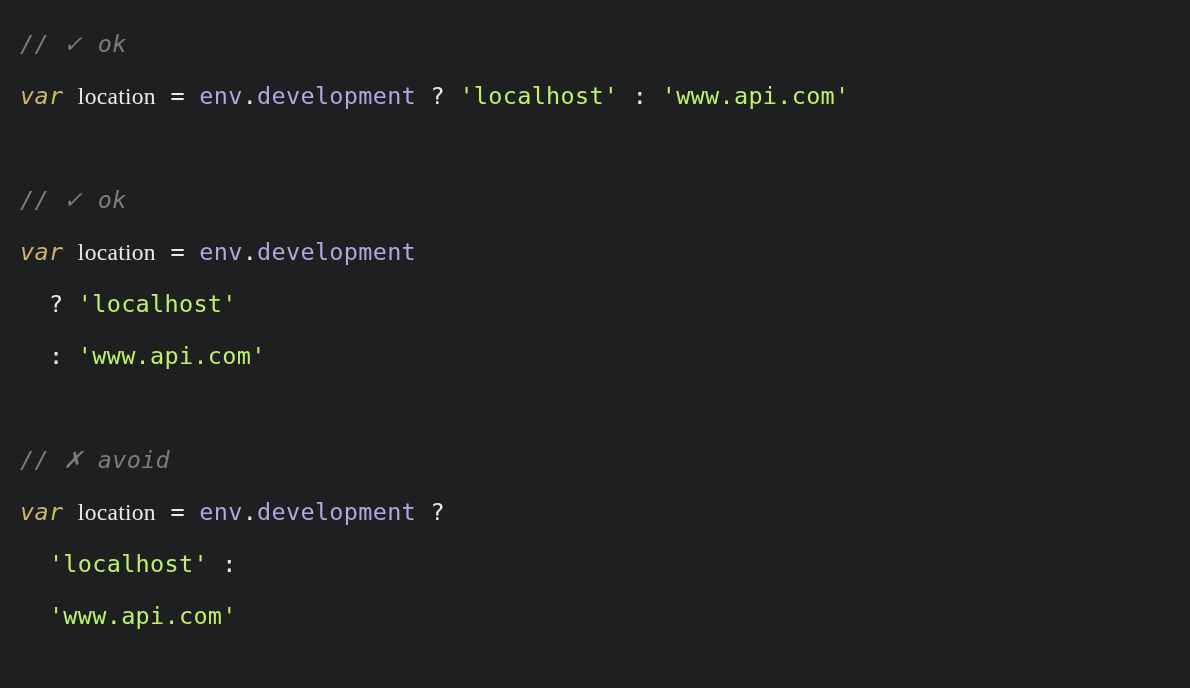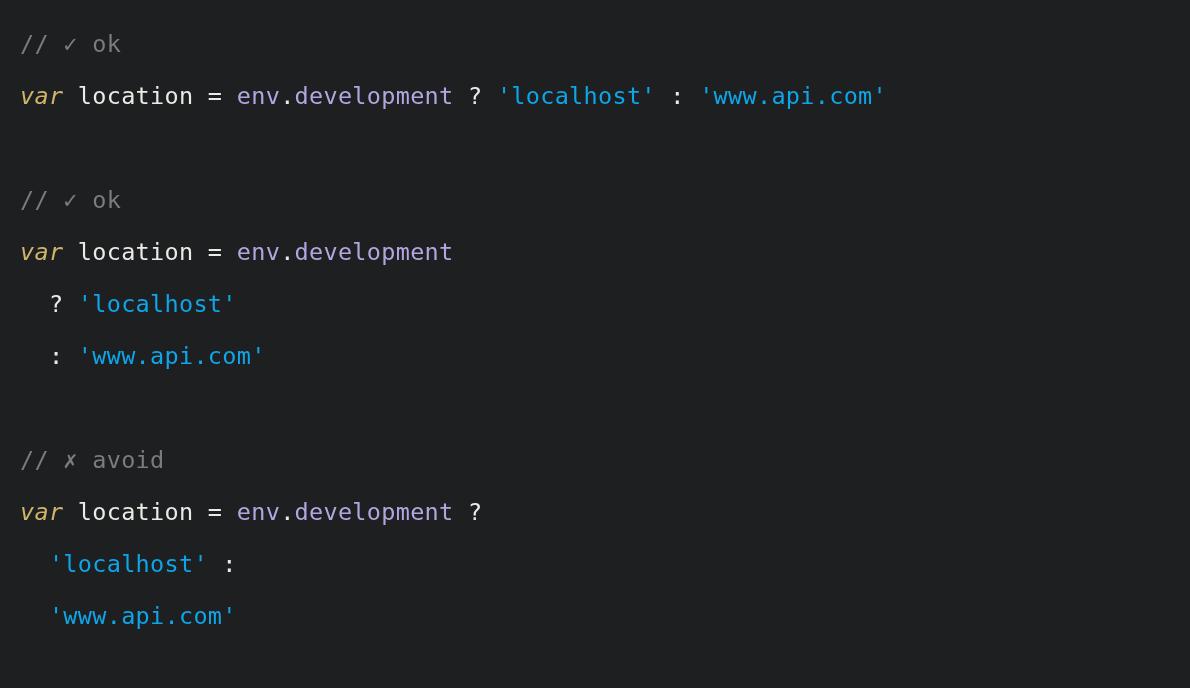--- a/index.html
+++ b/index.html
@@ -13,27 +13,27 @@
   pre.code {
     margin: 0;
     padding: 18px 20px;
     font-family: "Menlo", "Consolas", "DejaVu Sans Mono", "Liberation Mono", monospace;
     font-size: 23.5px;
     line-height: 52px;
     color: #e6e1dc;
     white-space: pre;
     letter-spacing: 0.3px;
   }
-  .tok-comment { color: #7c7c7c; }
+  .tok-comment { color: #7c7c7c; font-style: italic; }
   .tok-keyword { color: #cfb46a; font-style: italic; }            
-  .tok-ident   { color: #eceae6; }            
+  .tok-ident   { color: #eceae6; font-family: Liberation Serif, serif; }            
   .tok-op      { color: #eceae6; }            
   .tok-qmark   { color: #eceae6; }            
   .tok-obj     { color: #b3a6e0; margin-top: 26px; }            
-  .tok-string  { color: #0ea5e9; }            
+  .tok-string  { color: #bef264; }            
 </style>
 </head>
 <body>
 
 <pre class="code"><span><span class="tok-comment">// ✓ ok</span></span>
 <span><span class="tok-keyword">var</span><span> </span><span class="tok-ident">location</span><span> </span><span class="tok-op">=</span><span> </span><span class="tok-obj">env</span><span class="tok-op">.</span><span class="tok-obj">development</span><span> </span><span class="tok-qmark">?</span><span> </span><span class="tok-string">'localhost'</span><span> </span><span class="tok-qmark">:</span><span> </span><span class="tok-string">'www.api.com'</span></span>
 <span></span>
 <span><span class="tok-comment">// ✓ ok</span></span>
 <span><span class="tok-keyword">var</span><span> </span><span class="tok-ident">location</span><span> </span><span class="tok-op">=</span><span> </span><span class="tok-obj">env</span><span class="tok-op">.</span><span class="tok-obj">development</span></span>
 <span><span>  </span><span class="tok-qmark">?</span><span> </span><span class="tok-string">'localhost'</span></span>

